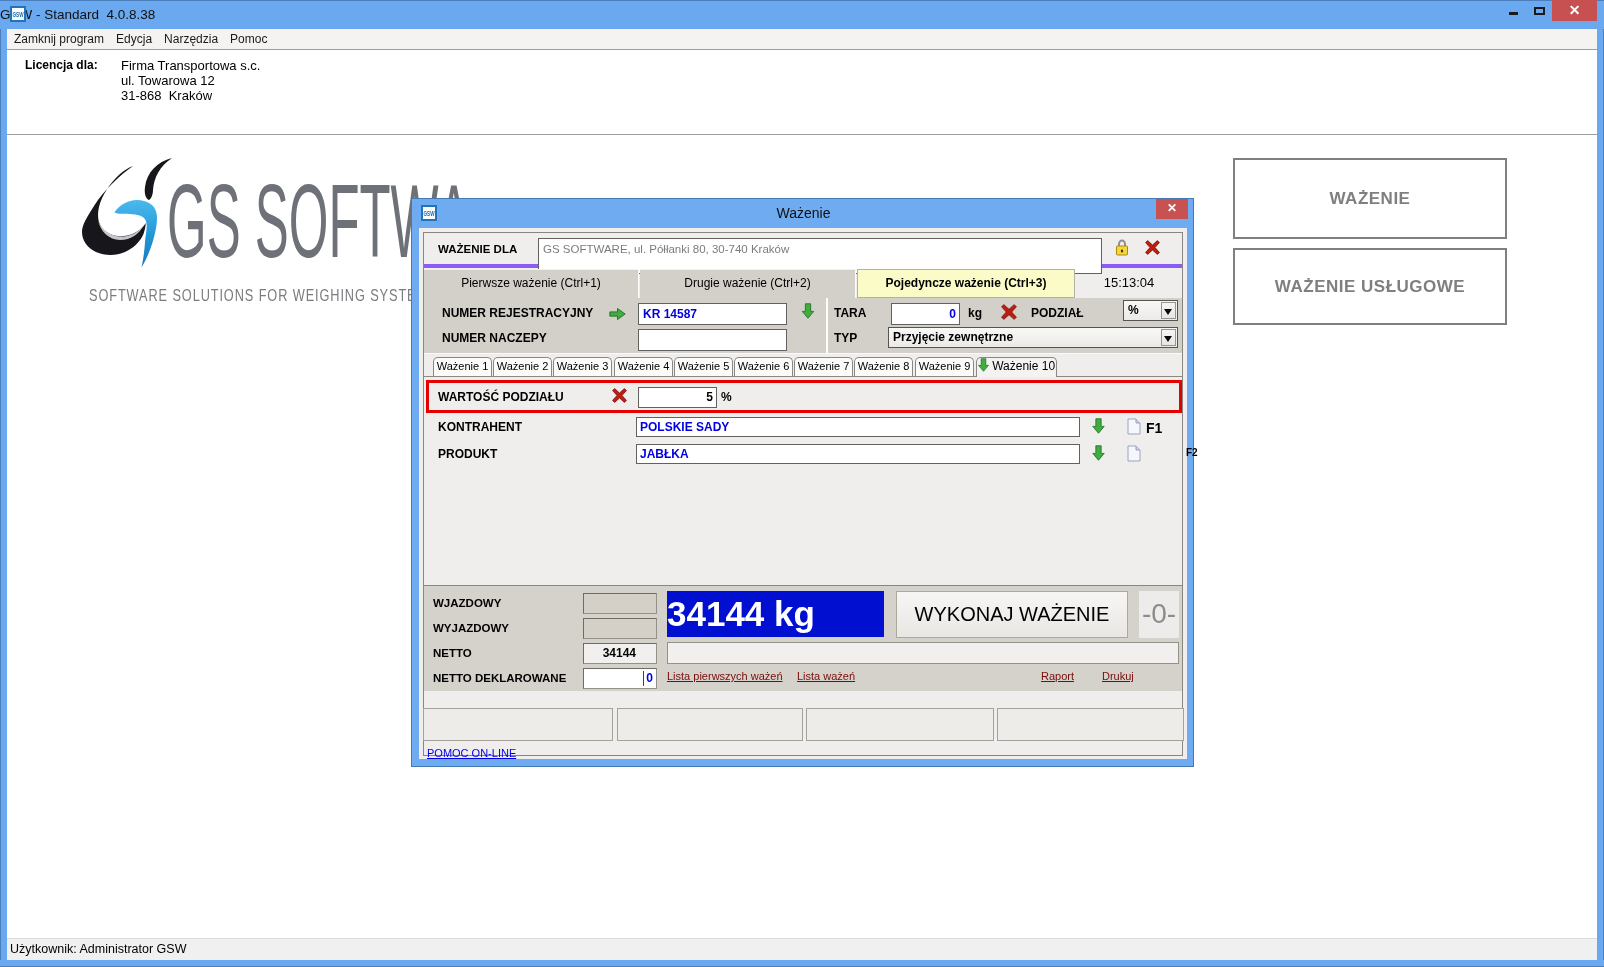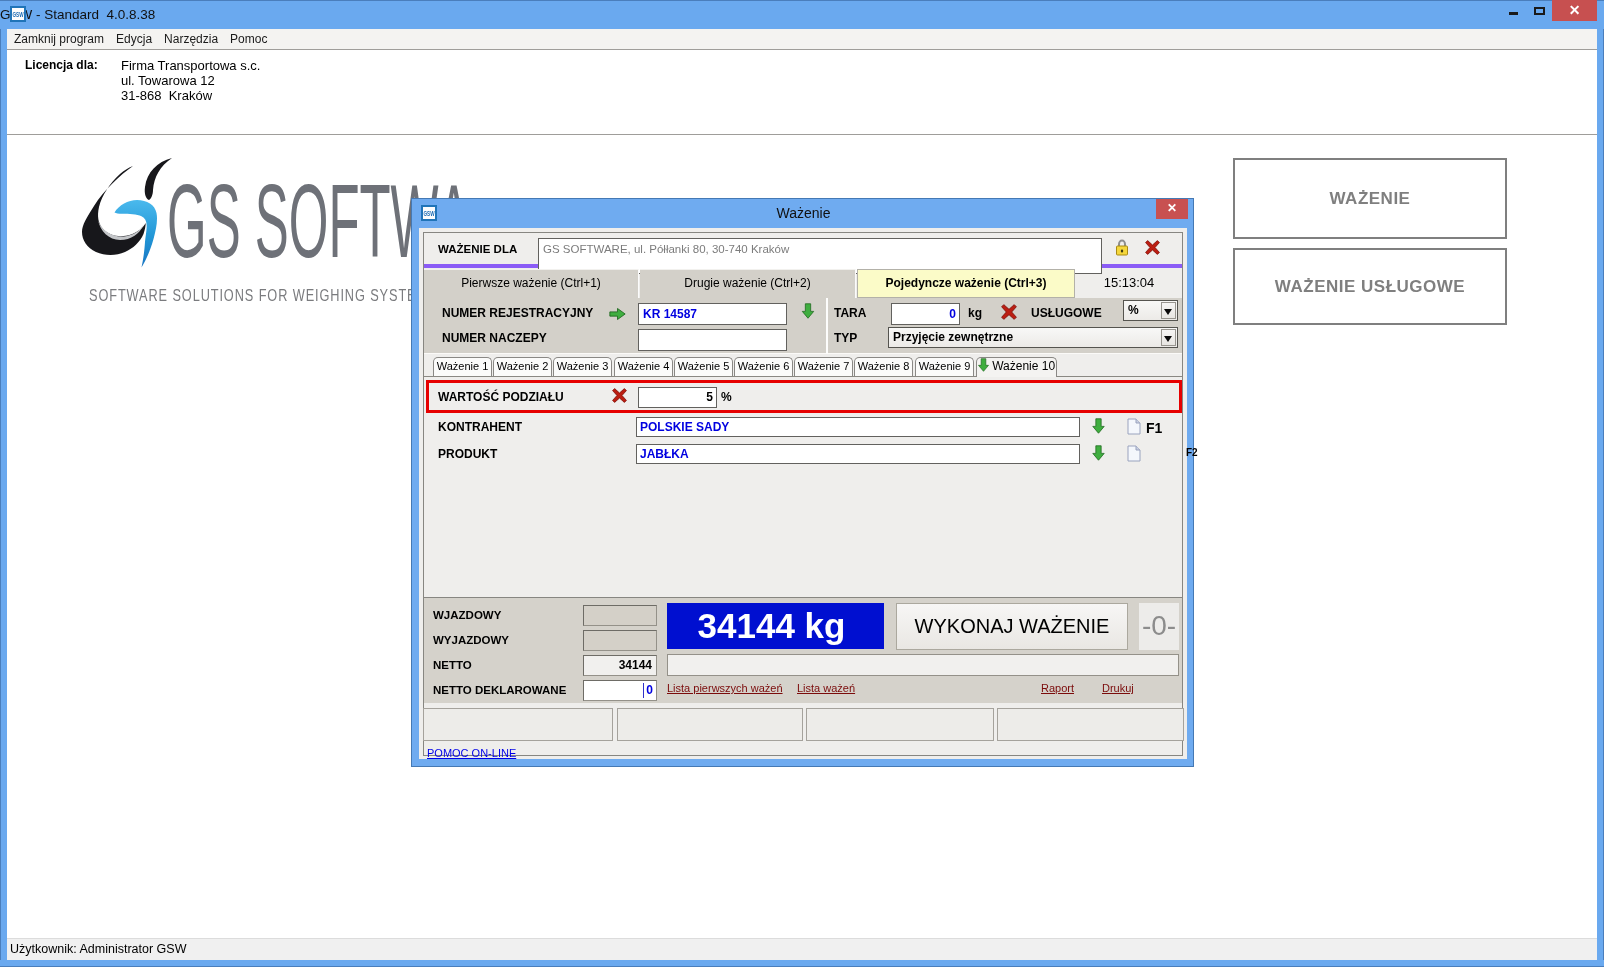--- a/index.html
+++ b/index.html
@@ -95,32 +95,32 @@
 .tab { position:absolute; top:0px; height:19px; background:#fbfbfa; border:1px solid #8a8885; border-bottom:none; border-radius:5px 5px 0 0; font-size:11px; text-align:center; line-height:17px; color:#000; white-space:nowrap; overflow:hidden; }
 #tabs-line { position:absolute; left:0; top:19px; width:758px; height:1px; background:#8a8883; }
 #tab10 { top:0px; height:20px; background:#f4f3f1; z-index:2; font-size:12px; }
 
 #redbox { left:2px; top:147px; width:756px; height:33px; border:3px solid #e60000; }
 #l-wp { left:14px; top:28px; }
 #ico-x3 { left:188px; top:22px; }
 #inp-wp { left:214px; top:19px; width:79px; height:21px; line-height:19px; text-align:right; padding-right:3px; font-weight:bold; }
 #l-pct2 { left:297px; top:28px; }
 
-#wsec { left:0; top:364px; width:758px; height:106px; background:#d5d2cb; border-top:1px solid #878681; }
+#wsec { left:0; top:352px; width:758px; height:106px; background:#d5d2cb; border-top:1px solid #878681; }
 #wsec .lbl { font-size:11.5px; }
 #l-wj { left:9px; top:11px; }
 #l-wy { left:9px; top:36px; }
 #l-ne { left:9px; top:61px; }
 #l-nd { left:9px; top:86px; }
 .sunk { position:absolute; left:159px; width:74px; height:21px; background:#d4d0c8; border:1px solid #949189; border-top-color:#6e6c66; border-left-color:#6e6c66; }
 #in-wj { top:7px; }
 #in-wy { top:32px; }
-#in-ne { top:57px; background:#f1f0ee; font-weight:bold; font-size:12px; text-align:right; padding-right:4px; line-height:19px; }
+#in-ne { top:57px; background:#f1f0ee; font-weight:bold; font-size:12px; text-align:right; padding-right:20px; line-height:19px; }
 #in-nd { top:82px; background:#ffffff; color:#0000e0; font-weight:bold; font-size:12px; text-align:right; padding-right:3px; line-height:19px; }
-#bluedisp { left:243px; top:5px; width:217px; height:46px; background:#000fd0; color:#fff; font-weight:bold; font-size:35px; text-align:center; line-height:46px; padding-right:8px; }
+#bluedisp { left:243px; top:5px; width:217px; height:46px; background:#000fd0; color:#fff; font-weight:bold; font-size:35px; text-align:left; line-height:46px; padding-right:8px; }
 #gobtn { left:472px; top:5px; width:232px; height:47px; background:linear-gradient(#f7f6f5,#e9e7e3); border:1px solid #aba89e; text-align:center; font-size:20px; line-height:45px; color:#000; }
 #zero { left:715px; top:5px; width:40px; height:47px; background:#edecea; color:#8c8c8c; font-size:28px; text-align:center; line-height:45px; }
 #stripinp { left:243px; top:56px; width:512px; height:22px; background:#f1f0ee; border:1px solid #949189; }
 .mlink { position:absolute; color:#7b0b0b; text-decoration:underline; font-size:11px; white-space:nowrap; }
 #lk1 { left:243px; top:84px; }
 #lk2 { left:373px; top:84px; }
 #lk3 { left:617px; top:84px; }
 #lk4 { left:678px; top:84px; }
 
 .bpan { position:absolute; top:475px; height:33px; background:#edece9; border:1px solid #a5a29c; }
@@ -218,21 +218,21 @@
         <div class="abs inp blue" id="inp-kr">KR 14587</div>
         <svg class="abs" id="arrow-d1" width="14" height="16" viewBox="0 0 16 21">
             <path d="M4.5,1 h7 v10 h4 l-7.5,9 -7.5,-9 h4 z" fill="#3fae3f" stroke="#1d661d"></path>
           </svg>
         <div class="abs lbl" id="l-tara">TARA</div>
         <div class="abs inp blue" id="inp-tara">0</div>
         <div class="abs lbl" id="l-kg">kg</div>
         <svg class="abs" id="ico-x2" width="16" height="16" viewBox="0 0 15 15">
             <path d="M2.6,0.6 L7.5,5 L12.4,0.6 L14.4,2.6 L10,7.5 L14.4,12.4 L12.4,14.4 L7.5,10 L2.6,14.4 L0.6,12.4 L5,7.5 L0.6,2.6 Z" fill="#bc1e12" stroke="#7d0f08" stroke-width="0.8"></path>
           </svg>
-        <div class="abs lbl" id="l-podzial">USŁUGOWE</div>
+        <div class="abs lbl" id="l-podzial">PODZIAŁ</div>
         <div class="combo" id="combo-pct">
             <span class="val">%</span>
             <span class="dd"></span>
           </div>
         <div class="abs inp" id="inp-nn"></div>
         <div class="abs lbl" id="l-typ">TYP</div>
         <div class="combo" id="combo-typ">
             <span class="val">Przyjęcie zewnętrzne</span>
             <span class="dd"></span>
           </div>

